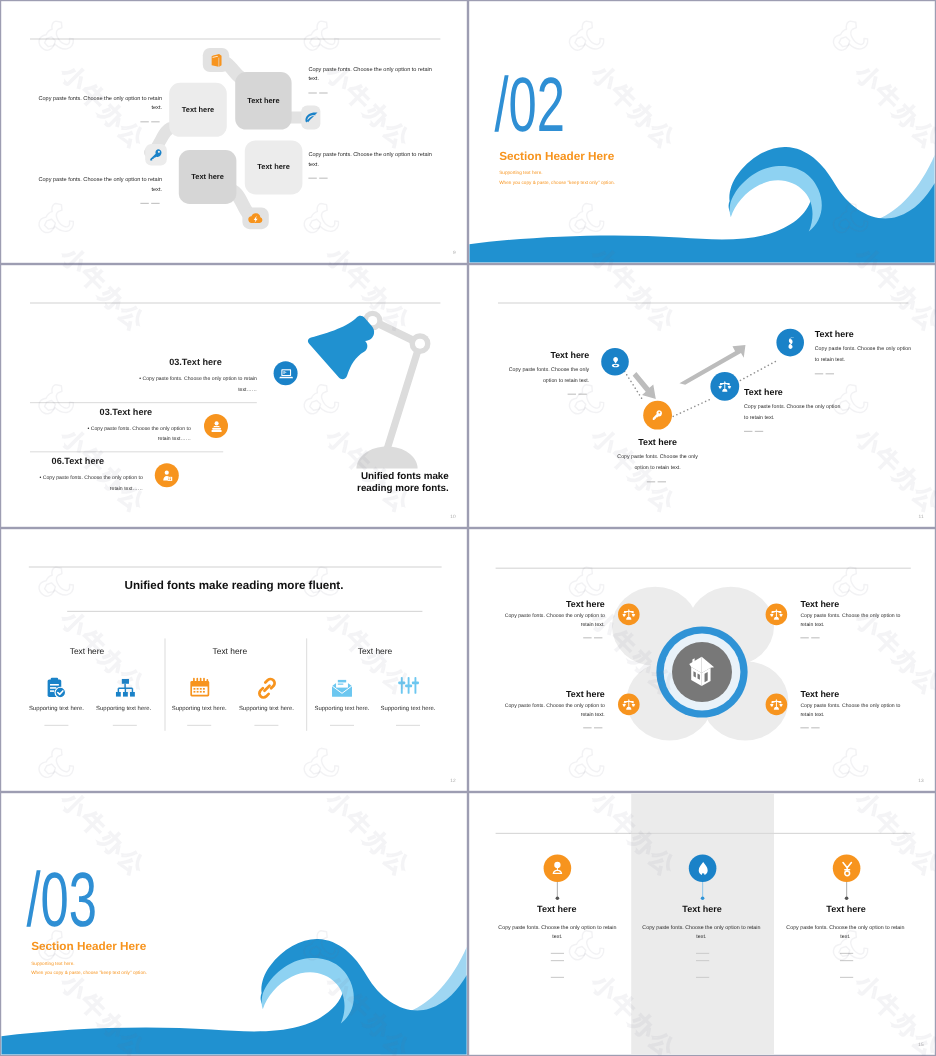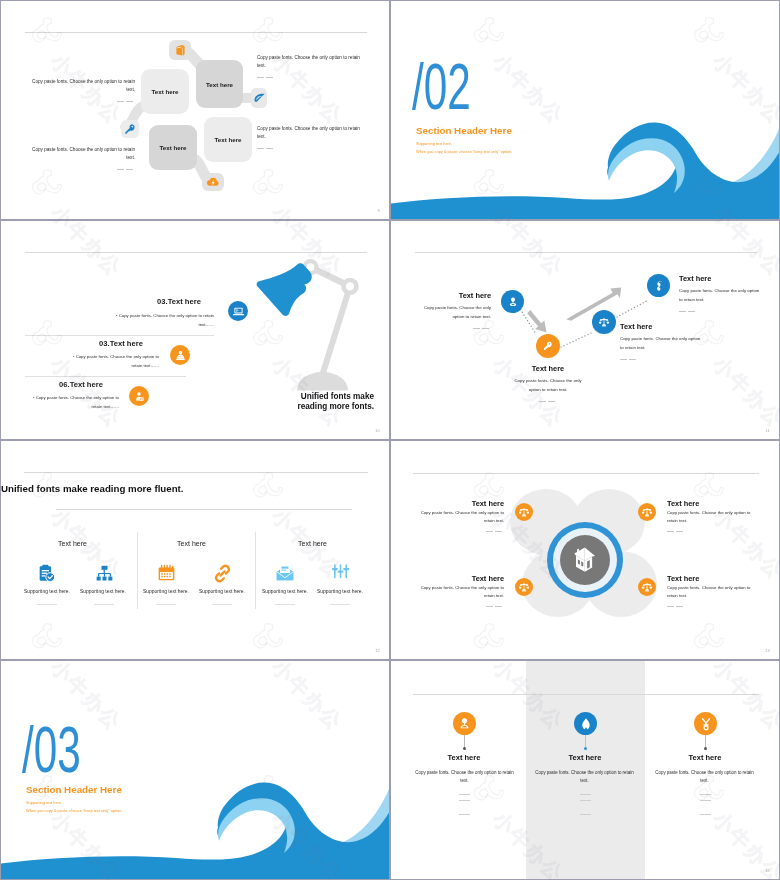--- a/index.html
+++ b/index.html
@@ -30,33 +30,33 @@
   .ic-wrap { position:absolute; display:flex; align-items:center; justify-content:center; }
   .s1-txt { position:absolute; width:103px; text-align:right; }
 
   
   .sec-num { position:absolute; font-size:64px; color:#2f8fd4; font-weight:300; transform:scaleX(0.66); transform-origin:left top; line-height:1; }
   .sec-h { position:absolute; font-size:9.8px; font-weight:bold; color:#f7941e; }
   .sec-s1 { position:absolute; font-size:3.9px; color:#f7941e; }
   .sec-s2 { position:absolute; font-size:3.9px; color:#f7941e; }
 
   
-  .s3-num { position:absolute; font-size:7.6px; font-weight:bold; color:#1a1a1a; text-align:center;}
+  .s3-num { position:absolute; font-size:7.6px; font-weight:bold; color:#1a1a1a; text-align:left;}
   .s3-body { position:absolute; font-size:4.3px; line-height:8.8px; color:#2d2d2d; text-align:right; }
   .s3-circle { position:absolute; border-radius:50%; display:flex; align-items:center; justify-content:center; width:20px; height:20px;}
   .s3-hr { position:absolute; height:1px; background:#e0e0e0;}
   .s3-cap { position:absolute; font-size:8.2px; font-weight:bold; color:#111; text-align:center; line-height:9.5px; }
 
   
   .s4-c { position:absolute; border-radius:50%; display:flex;align-items:center;justify-content:center;}
   .s4-h { position:absolute; font-size:7.4px; font-weight:bold; color:#111; }
   .s4-b { position:absolute; font-size:4.4px; line-height:8.6px; color:#2b2b2b;}
 
   
-  .s5-title { position:absolute; left:0; right:0; font-size:9.7px; font-weight:bold; color:#111; }
+  .s5-title { position:absolute; left:0; right:0; text-align:center; font-size:9.7px; font-weight:bold; color:#111; }
   .s5-col-h { position:absolute; font-size:7px; color:#222; text-align:center; }
   .s5-sup { position:absolute; font-size:4.95px; color:#2c2c2c; text-align:center; }
   .s5-div { position:absolute; width:1px; background:#e2e2e2;}
   .s6-ic { position:absolute; border-radius:50%; background:#f7941e; display:flex;align-items:center;justify-content:center;}
   .s6-h { position:absolute; font-size:7.4px; font-weight:bold; color:#111;}
   .s6-b { position:absolute; font-size:4.3px; line-height:8px; color:#2b2b2b;}
 
   
   .s8-band { position:absolute; background:#ebebeb; }
   .s8-ic { position:absolute; width:25px;height:25px;border-radius:50%;display:flex;align-items:center;justify-content:center;}

